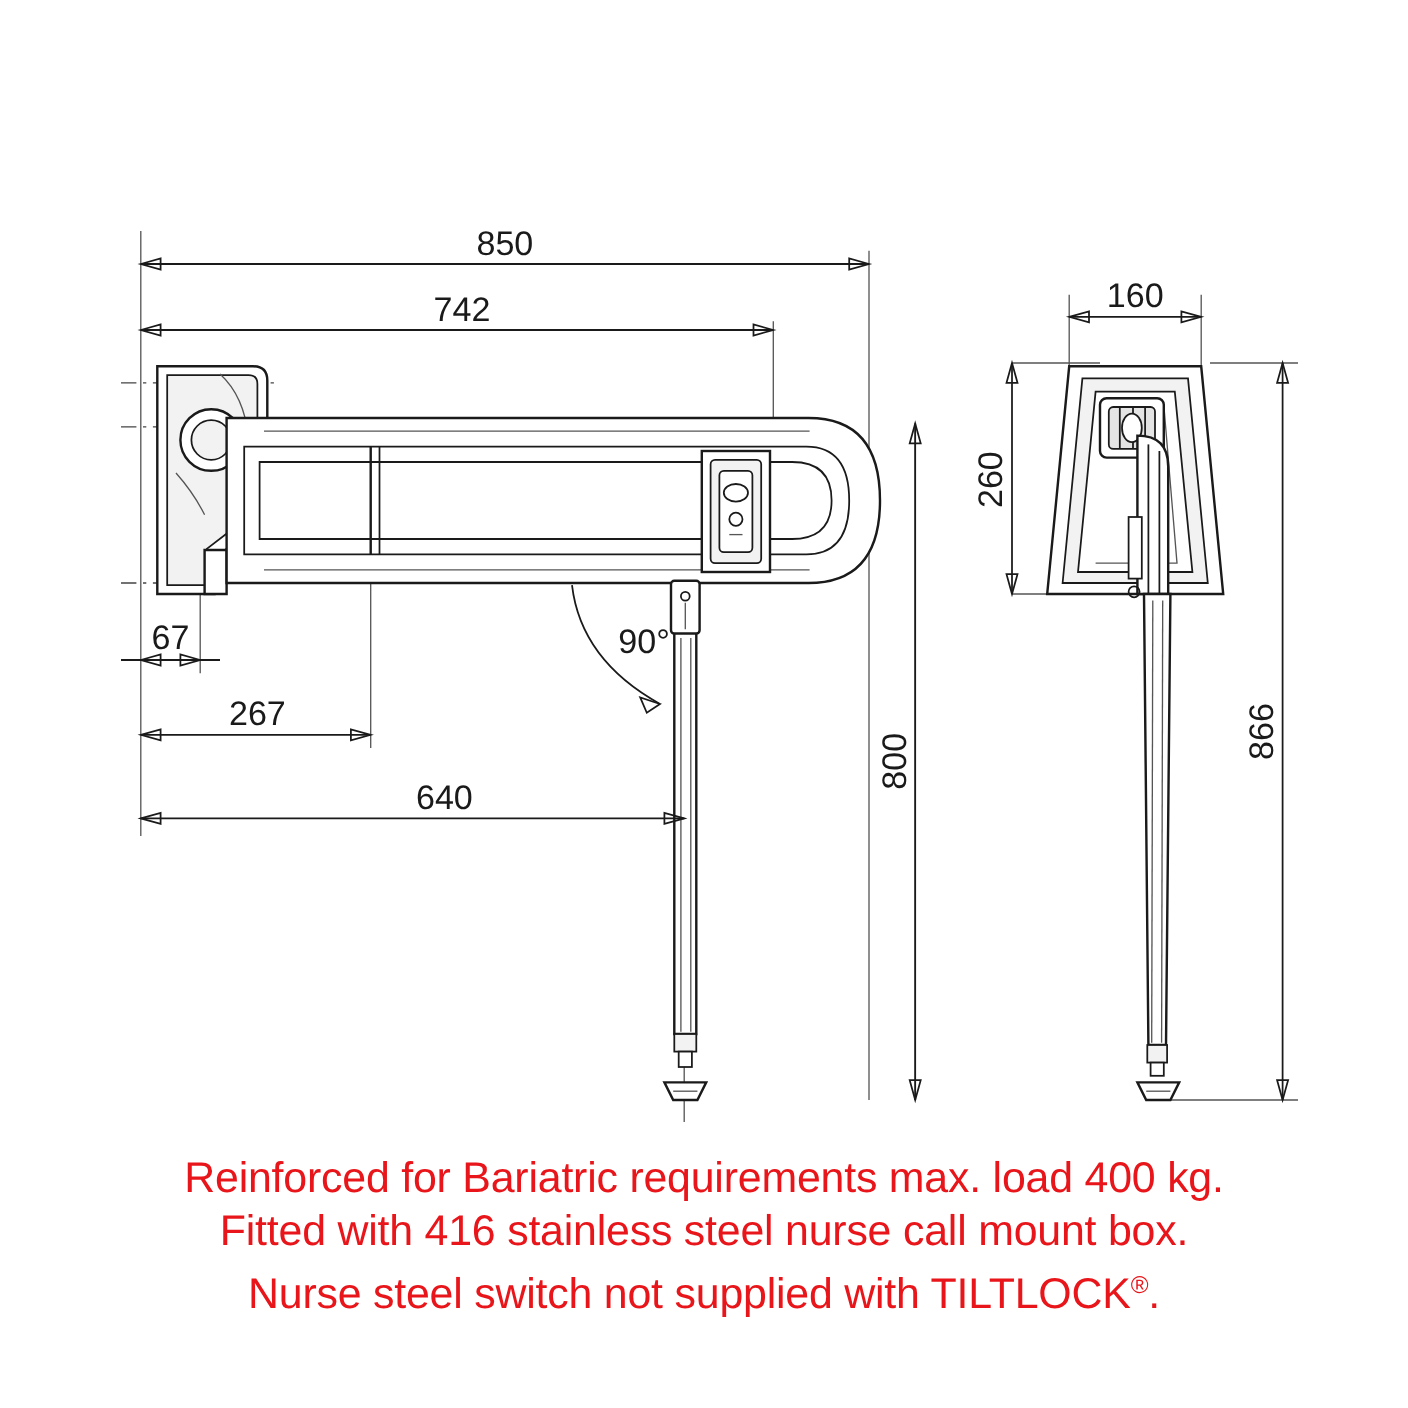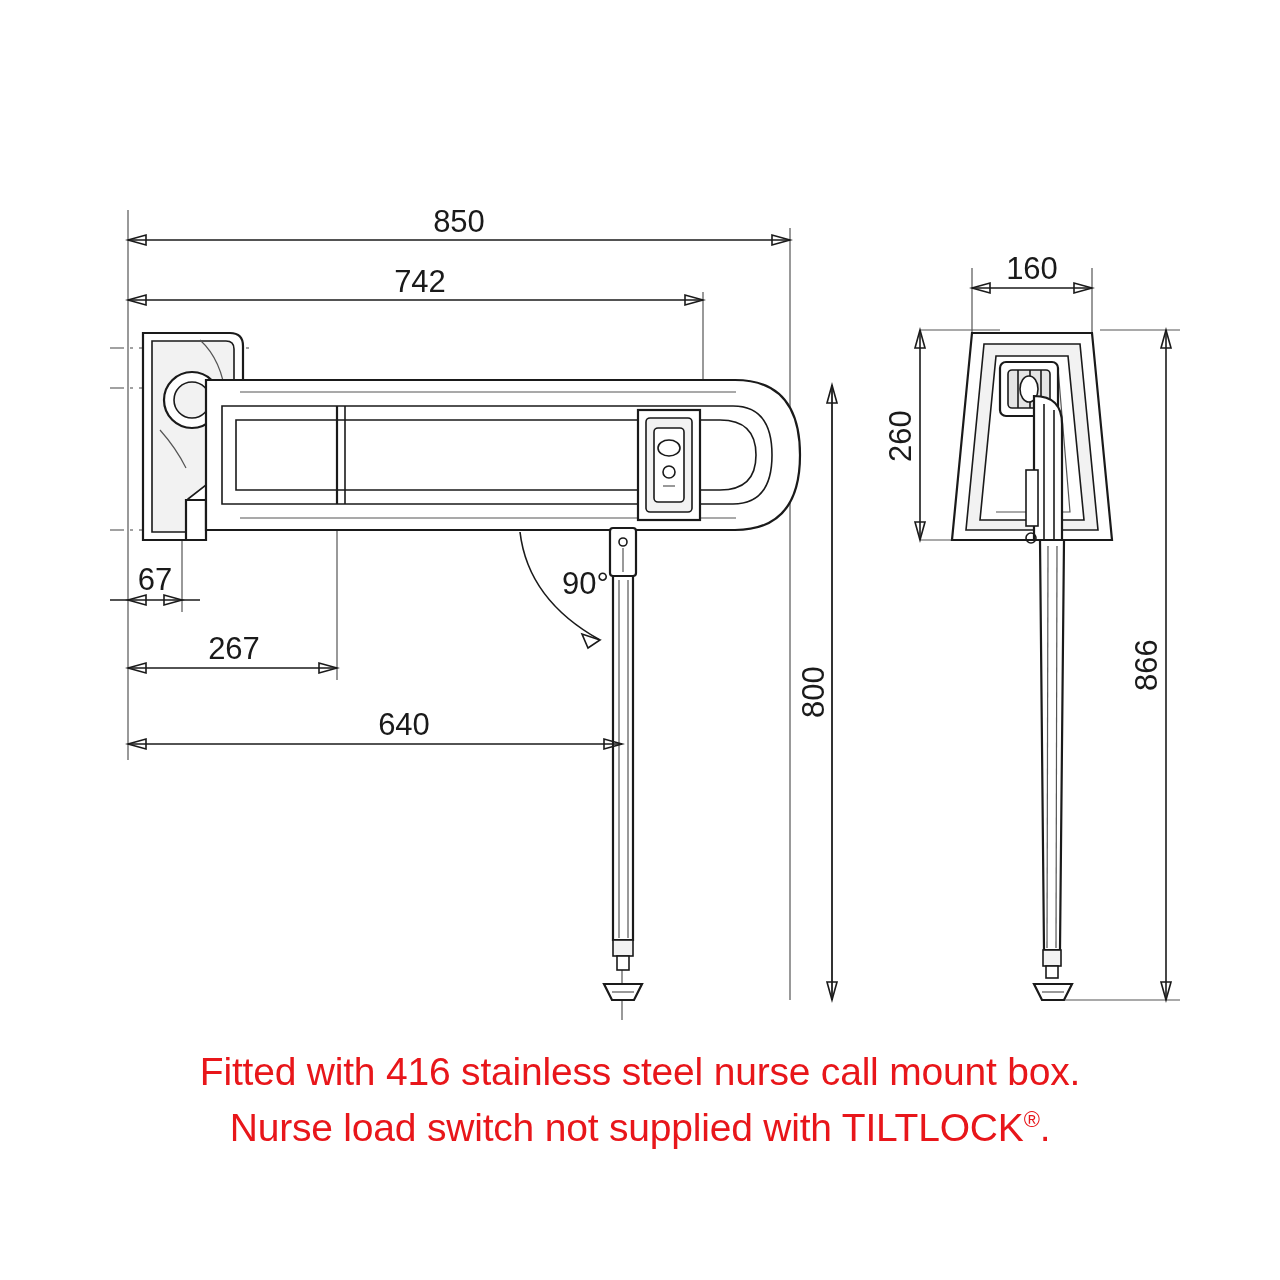--- a/index.html
+++ b/index.html
@@ -279,17 +279,18 @@
       <g>
         <line class="ln thin" x1="1166" y1="330" x2="1166" y2="1000"></line>
         <path class="ln thin" d="M1166 330 L1161 348 L1171 348 Z" fill="#1a1a1a"></path>
         <path class="ln thin" d="M1166 1000 L1161 982 L1171 982 Z" fill="#1a1a1a"></path>
         <text class="dim-text-v" x="1157" y="665" text-anchor="middle" transform="rotate(-90 1157 665)">866</text>
       </g>
     </g>
   </svg>
 
   <div class="notes">
+    <div>Reinforced for Bariatric requirements max. load 400 kg.</div>
     <div>Fitted with 416 stainless steel nurse call mount box.</div>
-    <div><span>Nurse load switch not supplied with TILTLOCK</span><sup>®</sup><span>.</span></div>
+    <div><span>Nurse steel switch not supplied with TILTLOCK</span><sup>®</sup><span>.</span></div>
   </div>
 
 </div>
 
 </body></html>

